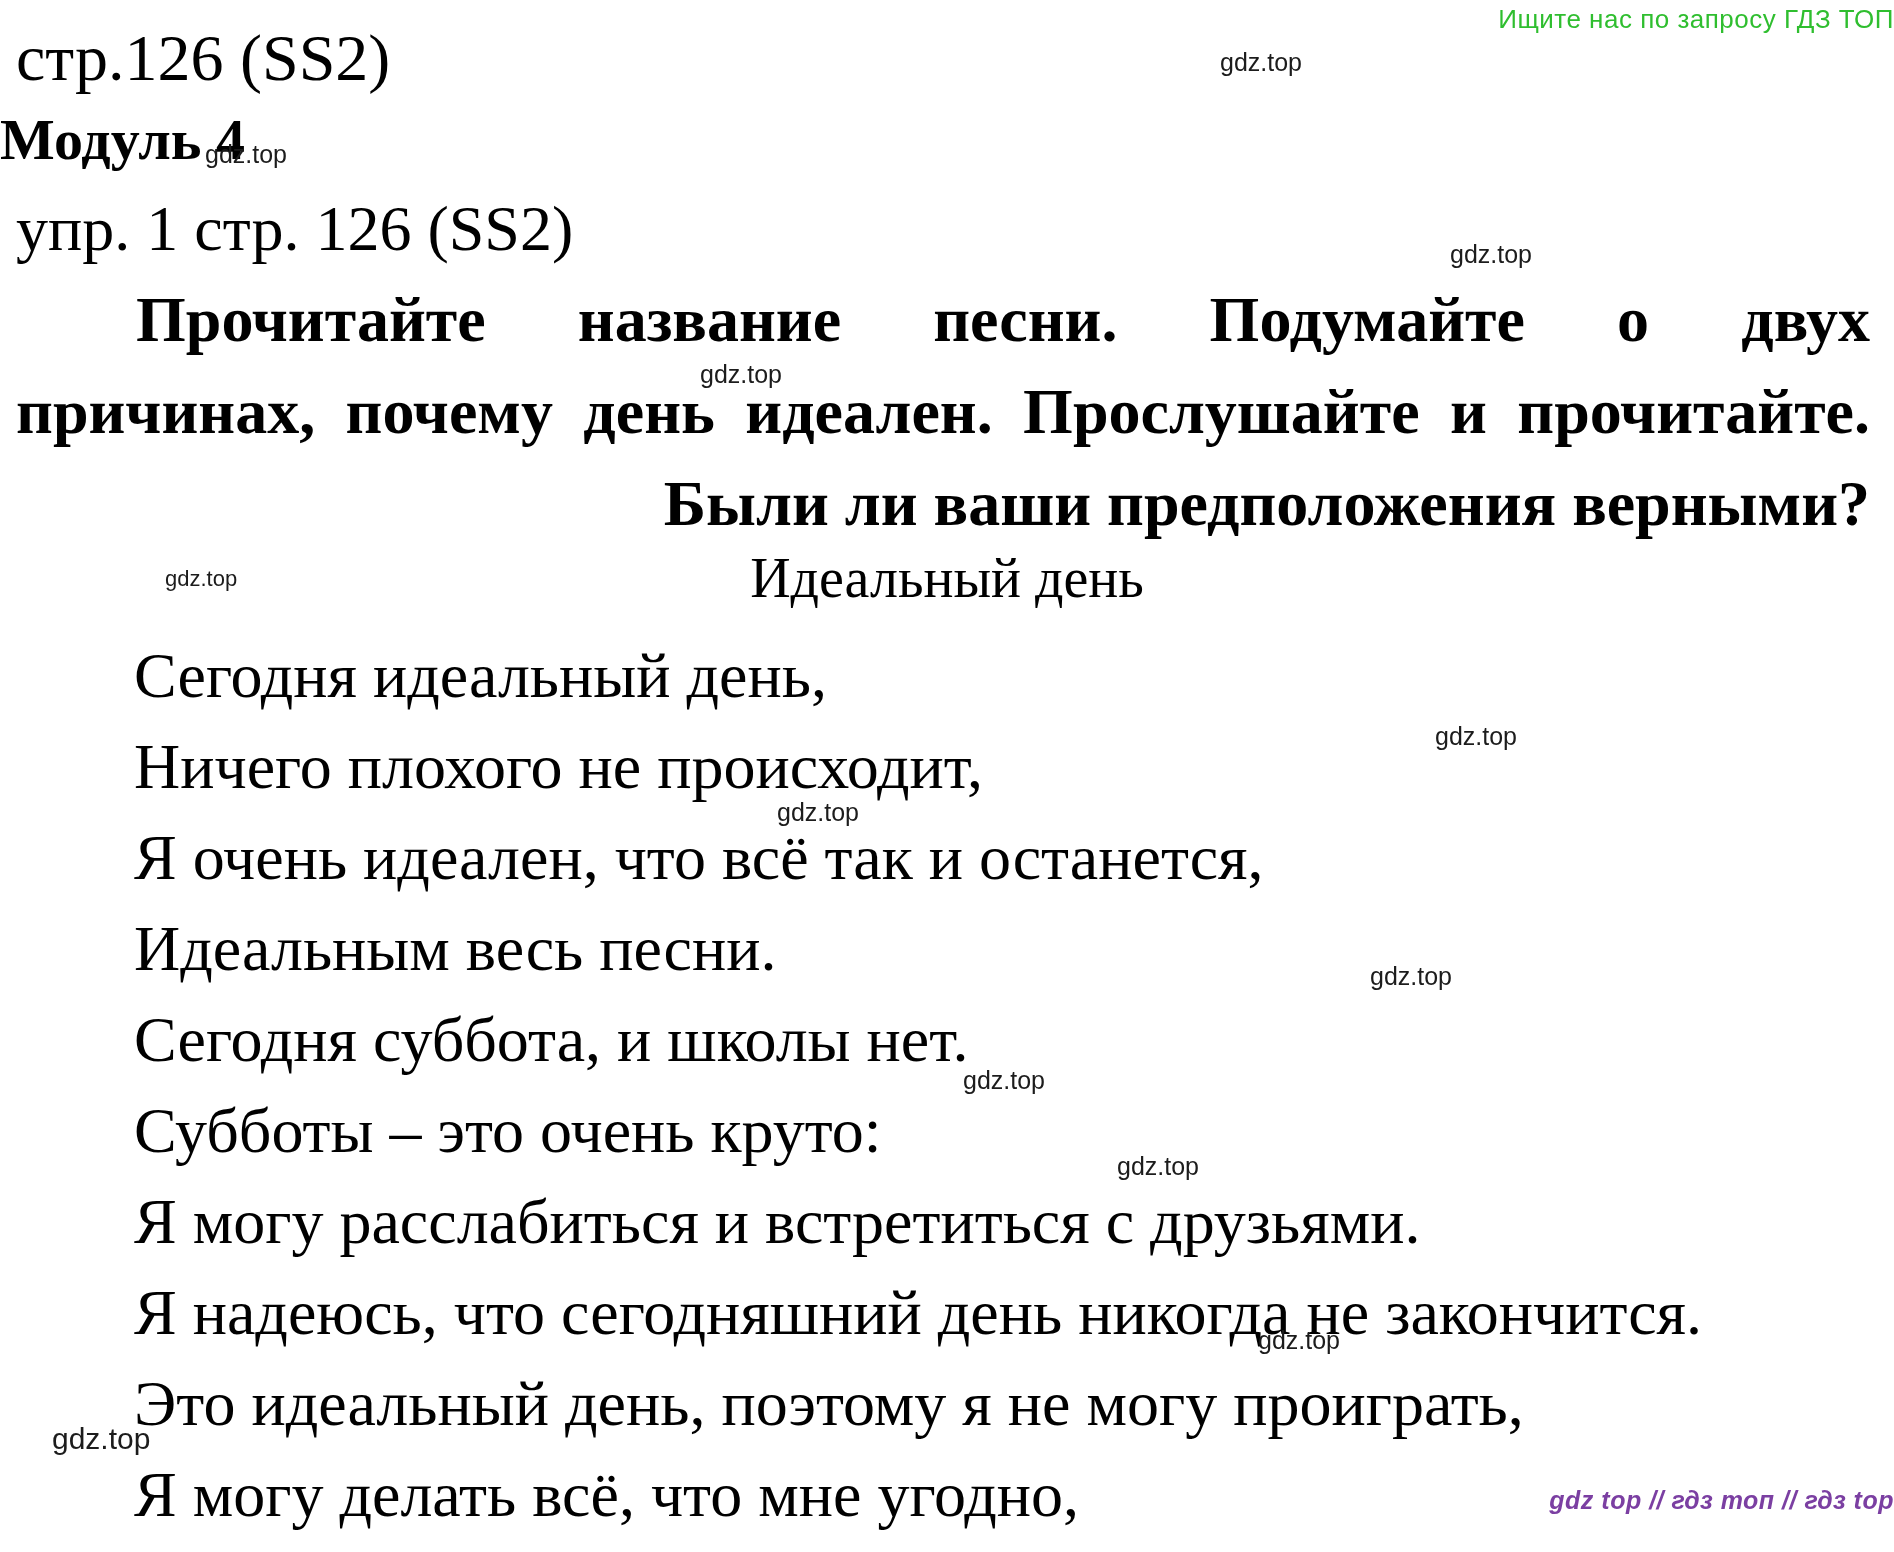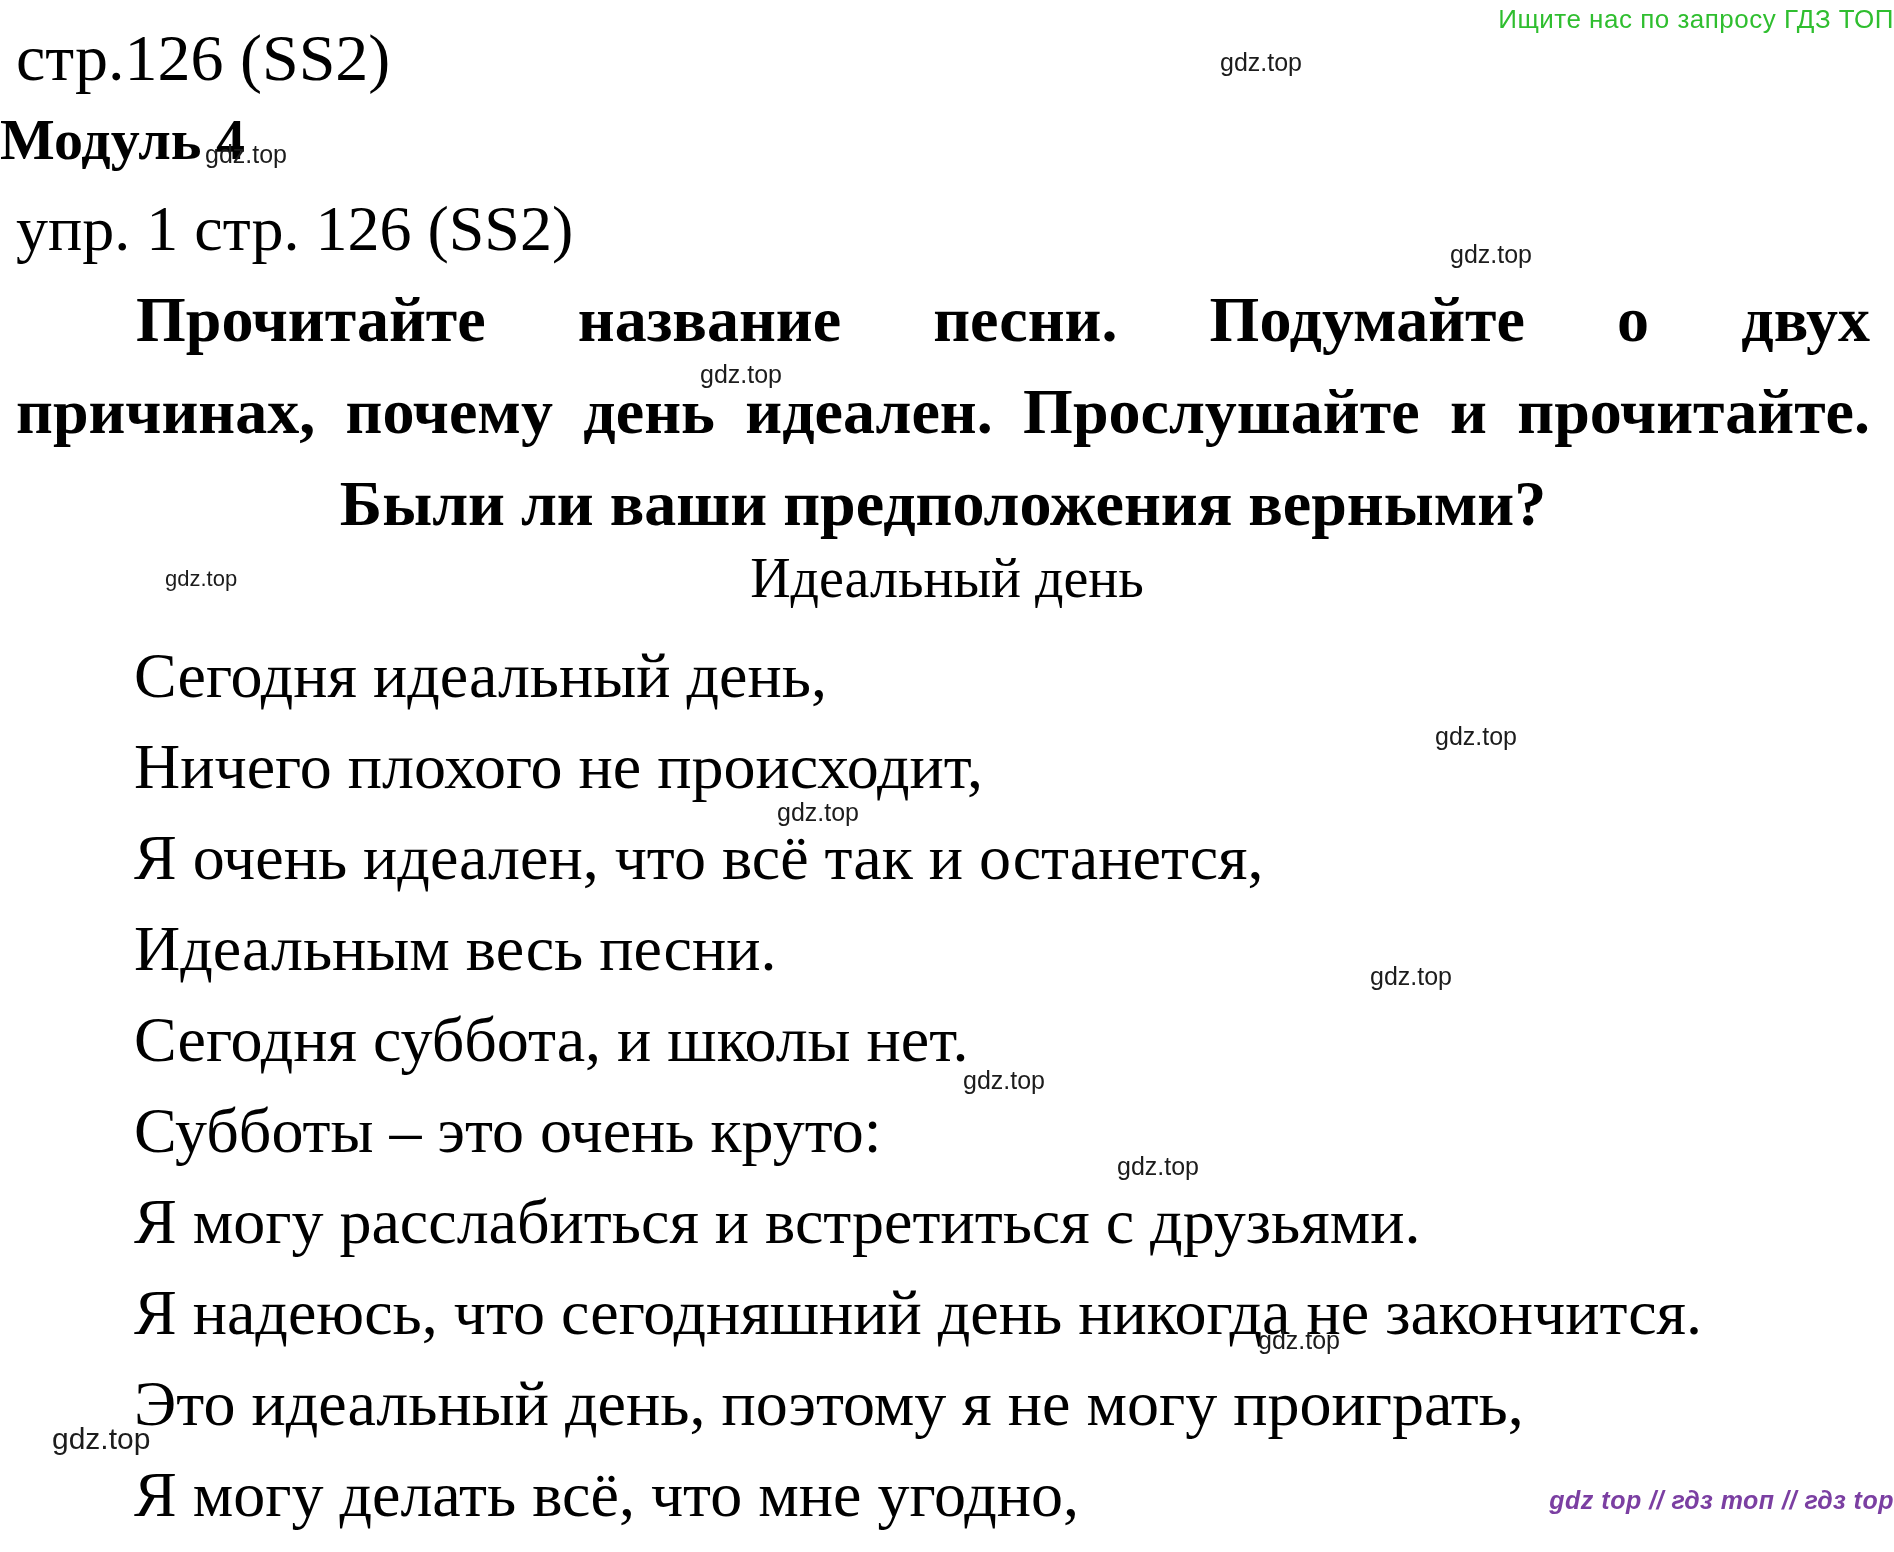--- a/index.html
+++ b/index.html
@@ -59,21 +59,21 @@
     font-size: 64px;
     font-weight: bold;
     line-height: 92px;
   }
   .task .jline {
     text-align: justify;
     text-align-last: justify;
     white-space: normal;
   }
   .task .indent { text-indent: 120px; }
-  .task .lastline { text-align: center; }
+  .task .lastline { text-align: right; }
 
   
   .song-title {
     top: 546px;
     left: 0;
     width: 100%;
     text-align: center;
     font-size: 56px;
   }
 

